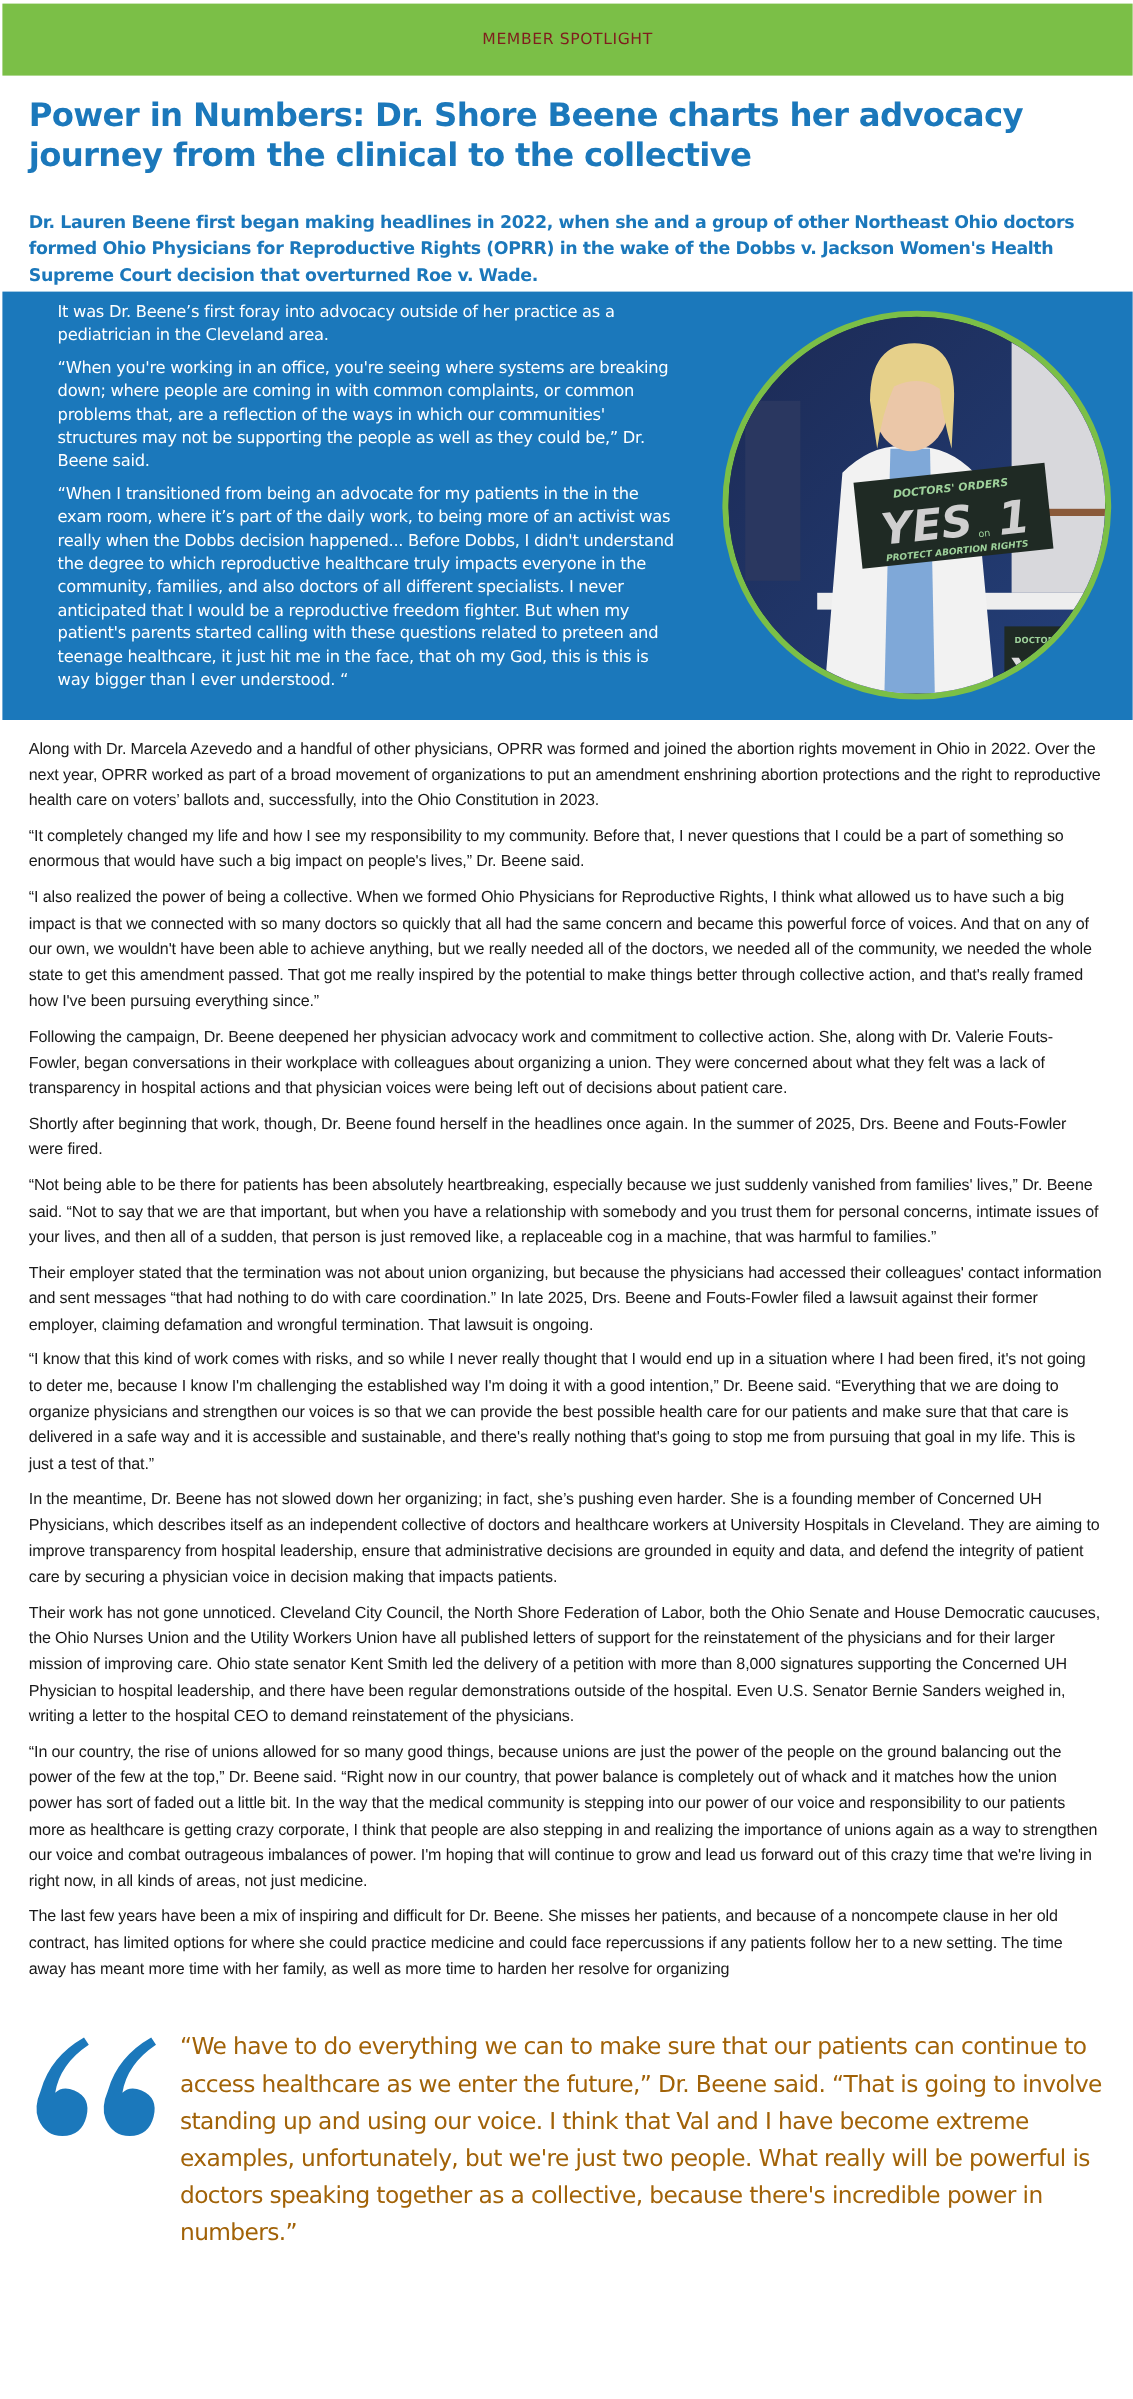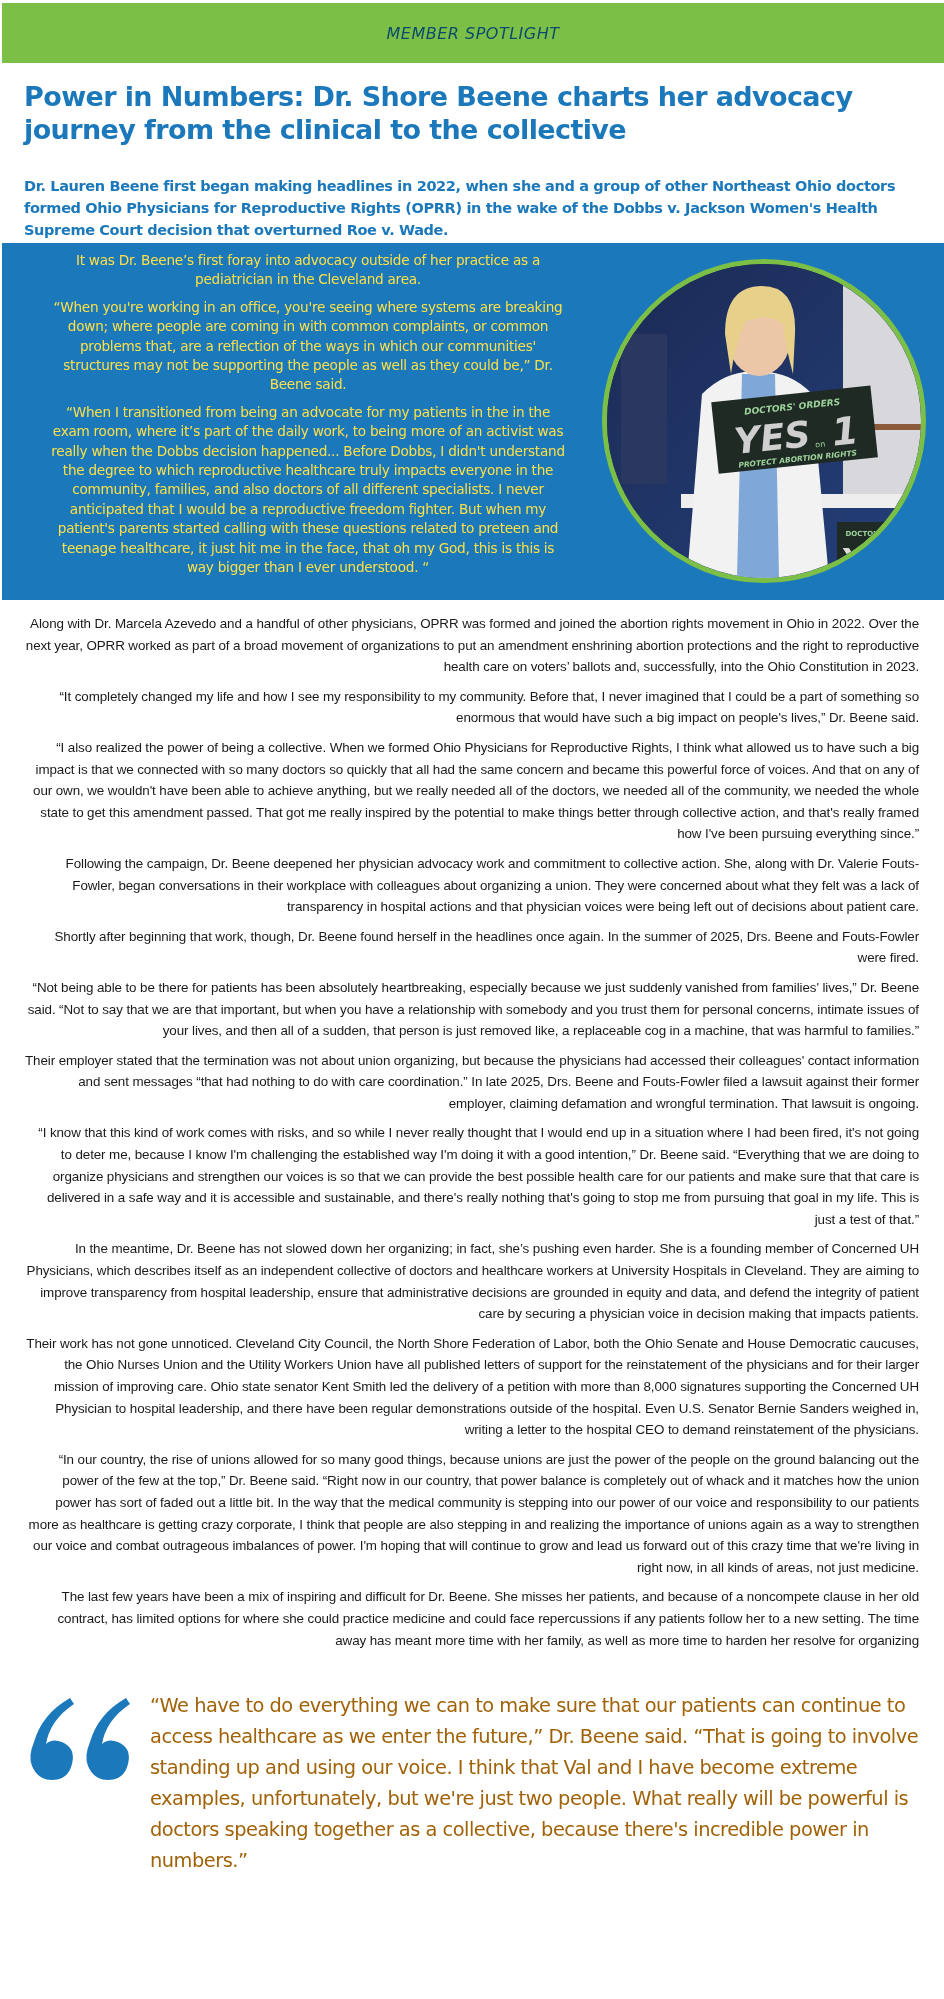--- a/index.html
+++ b/index.html
@@ -3,57 +3,57 @@
 <meta charset="utf-8">
 <style>
   * { box-sizing: border-box; margin: 0; padding: 0; }
   html, body { width: 944px; background: #ffffff; }
   body { font-family: "Liberation Sans", sans-serif; color: #1a1a1a; height: 1999px; position: relative; overflow: hidden; }
 
   .banner {
     position: absolute; left: 2px; top: 3px; width: 942px; height: 60px;
     background: #7bbf47; display: flex; align-items: center; justify-content: center;
   }
-  .banner-text { color: #0c4a6e; font-size: 16px; letter-spacing: 0.5px; font-family: "DejaVu Sans", sans-serif; font-style: italic; }
+  .banner-text { color: #7f1d1d; font-size: 13px; letter-spacing: 0.5px; font-family: "DejaVu Sans", sans-serif; }
 
   .headline {
     position: absolute; left: 24px; top: 80px; width: 880px;
     color: #1b78bb; font-size: 27px; line-height: 33px; font-weight: bold;
     font-family: "DejaVu Sans", sans-serif; letter-spacing: -0.6px;
   }
   .dek {
     position: absolute; left: 24px; top: 175px; width: 885px;
     color: #1b78bb; font-size: 14.5px; line-height: 22px; font-weight: bold;
     font-family: "DejaVu Sans", sans-serif; letter-spacing: -0.35px;
   }
 
   .feature-box {
     position: absolute; left: 2px; top: 243px; width: 942px; height: 357px;
     background: #1b78bb;
   }
   .feature-text {
     position: absolute; left: 46px; top: 8px; width: 520px;
-    color: #fde047; font-size: 13.6px; line-height: 19.4px;
-    font-family: "DejaVu Sans", sans-serif; letter-spacing: -0.25px; text-align: center;
+    color: #ffffff; font-size: 13.6px; line-height: 19.4px;
+    font-family: "DejaVu Sans", sans-serif; letter-spacing: -0.25px;
   }
   .feature-text p { margin-bottom: 8px; }
 
   .photo-ring {
     position: absolute; left: 600px; top: 16px; width: 324px; height: 324px;
     border-radius: 50%; border: 5px solid #7bbf47; overflow: hidden;
     background: #1d2a4e;
   }
   .photo-ring svg { width: 100%; height: 100%; display: block; }
 
   .body-text {
     position: absolute; left: 24px; top: 613px; width: 895px;
     font-size: 13.4px; line-height: 21.6px; color: #1a1a1a;
     font-family: "Liberation Sans", sans-serif; letter-spacing: -0.1px;
   }
-  .body-text p { margin-bottom: 8px; text-align: right; }
+  .body-text p { margin-bottom: 8px; }
 
   .pull-quote {
     position: absolute; left: 20px; top: 1690px; width: 910px; height: 190px;
   }
   .quote-mark {
     position: absolute; left: 2px; top: 4px; width: 112px; height: 88px;
   }
   .quote-text {
     position: absolute; left: 130px; top: 0px; width: 780px;
     color: #a16207; font-size: 19.4px; line-height: 31px;
@@ -107,21 +107,21 @@
 
       <rect x="230" y="258" width="90" height="60" fill="#1f2a24"></rect>
       <text x="276" y="272" text-anchor="middle" font-family="DejaVu Sans, sans-serif" font-size="7" font-weight="bold" fill="#9ed29b">DOCTORS' ORDERS</text>
       <text x="268" y="306" text-anchor="middle" font-family="DejaVu Sans, sans-serif" font-size="30" font-weight="bold" fill="#dddddd">YES</text>
     </svg>
   </div>
 </div>
 
 <div class="body-text">
   <p>Along with Dr. Marcela Azevedo and a handful of other physicians, OPRR was formed and joined the abortion rights movement in Ohio in 2022. Over the next year, OPRR worked as part of a broad movement of organizations to put an amendment enshrining abortion protections and the right to reproductive health care on voters’ ballots and, successfully, into the Ohio Constitution in 2023.</p>
-  <p>“It completely changed my life and how I see my responsibility to my community. Before that, I never imagined that I could be a part of something so enormous that would have such a big impact on people's lives,” Dr. Beene said.</p>
+  <p>“It completely changed my life and how I see my responsibility to my community. Before that, I never questions that I could be a part of something so enormous that would have such a big impact on people's lives,” Dr. Beene said.</p>
   <p>“I also realized the power of being a collective. When we formed Ohio Physicians for Reproductive Rights, I think what allowed us to have such a big impact is that we connected with so many doctors so quickly that all had the same concern and became this powerful force of voices. And that on any of our own, we wouldn't have been able to achieve anything, but we really needed all of the doctors, we needed all of the community, we needed the whole state to get this amendment passed. That got me really inspired by the potential to make things better through collective action, and that's really framed how I've been pursuing everything since.”</p>
   <p>Following the campaign, Dr. Beene deepened her physician advocacy work and commitment to collective action. She, along with Dr. Valerie Fouts-Fowler, began conversations in their workplace with colleagues about organizing a union. They were concerned about what they felt was a lack of transparency in hospital actions and that physician voices were being left out of decisions about patient care.</p>
   <p>Shortly after beginning that work, though, Dr. Beene found herself in the headlines once again. In the summer of 2025, Drs. Beene and Fouts-Fowler were fired.</p>
   <p>“Not being able to be there for patients has been absolutely heartbreaking, especially because we just suddenly vanished from families' lives,” Dr. Beene said. “Not to say that we are that important, but when you have a relationship with somebody and you trust them for personal concerns, intimate issues of your lives, and then all of a sudden, that person is just removed like, a replaceable cog in a machine, that was harmful to families.”</p>
   <p>Their employer stated that the termination was not about union organizing, but because the physicians had accessed their colleagues' contact information and sent messages “that had nothing to do with care coordination.” In late 2025, Drs. Beene and Fouts-Fowler filed a lawsuit against their former employer, claiming defamation and wrongful termination. That lawsuit is ongoing.</p>
   <p>“I know that this kind of work comes with risks, and so while I never really thought that I would end up in a situation where I had been fired, it's not going to deter me, because I know I'm challenging the established way I'm doing it with a good intention,” Dr. Beene said. “Everything that we are doing to organize physicians and strengthen our voices is so that we can provide the best possible health care for our patients and make sure that that care is delivered in a safe way and it is accessible and sustainable, and there's really nothing that's going to stop me from pursuing that goal in my life. This is just a test of that.”</p>
   <p>In the meantime, Dr. Beene has not slowed down her organizing; in fact, she’s pushing even harder. She is a founding member of Concerned UH Physicians, which describes itself as an independent collective of doctors and healthcare workers at University Hospitals in Cleveland. They are aiming to improve transparency from hospital leadership, ensure that administrative decisions are grounded in equity and data, and defend the integrity of patient care by securing a physician voice in decision making that impacts patients.</p>
   <p>Their work has not gone unnoticed. Cleveland City Council, the North Shore Federation of Labor, both the Ohio Senate and House Democratic caucuses, the Ohio Nurses Union and the Utility Workers Union have all published letters of support for the reinstatement of the physicians and for their larger mission of improving care. Ohio state senator Kent Smith led the delivery of a petition with more than 8,000 signatures supporting the Concerned UH Physician to hospital leadership, and there have been regular demonstrations outside of the hospital. Even U.S. Senator Bernie Sanders weighed in, writing a letter to the hospital CEO to demand reinstatement of the physicians.</p>
   <p>“In our country, the rise of unions allowed for so many good things, because unions are just the power of the people on the ground balancing out the power of the few at the top,” Dr. Beene said. “Right now in our country, that power balance is completely out of whack and it matches how the union power has sort of faded out a little bit. In the way that the medical community is stepping into our power of our voice and responsibility to our patients more as healthcare is getting crazy corporate, I think that people are also stepping in and realizing the importance of unions again as a way to strengthen our voice and combat outrageous imbalances of power. I'm hoping that will continue to grow and lead us forward out of this crazy time that we're living in right now, in all kinds of areas, not just medicine.</p>
   <p>The last few years have been a mix of inspiring and difficult for Dr. Beene. She misses her patients, and because of a noncompete clause in her old contract, has limited options for where she could practice medicine and could face repercussions if any patients follow her to a new setting. The time away has meant more time with her family, as well as more time to harden her resolve for organizing</p>

